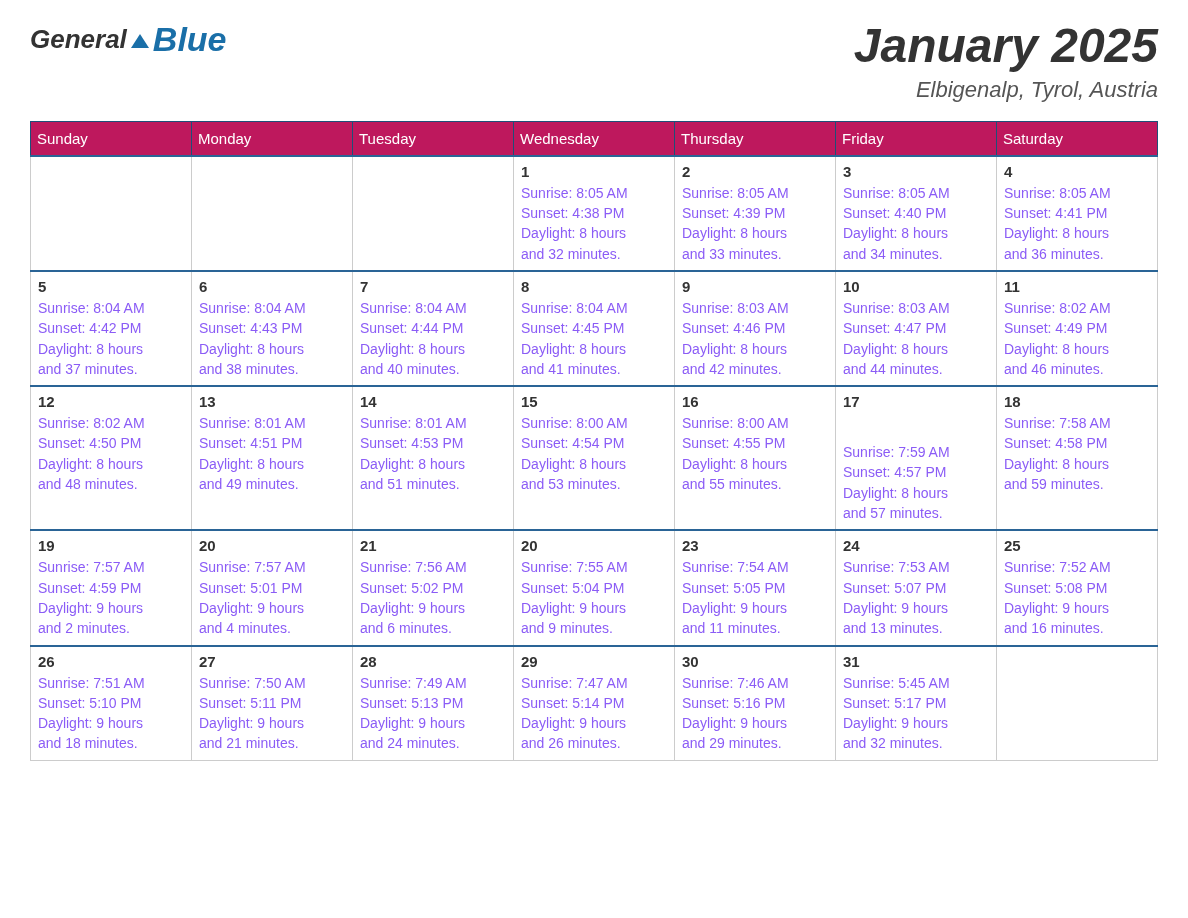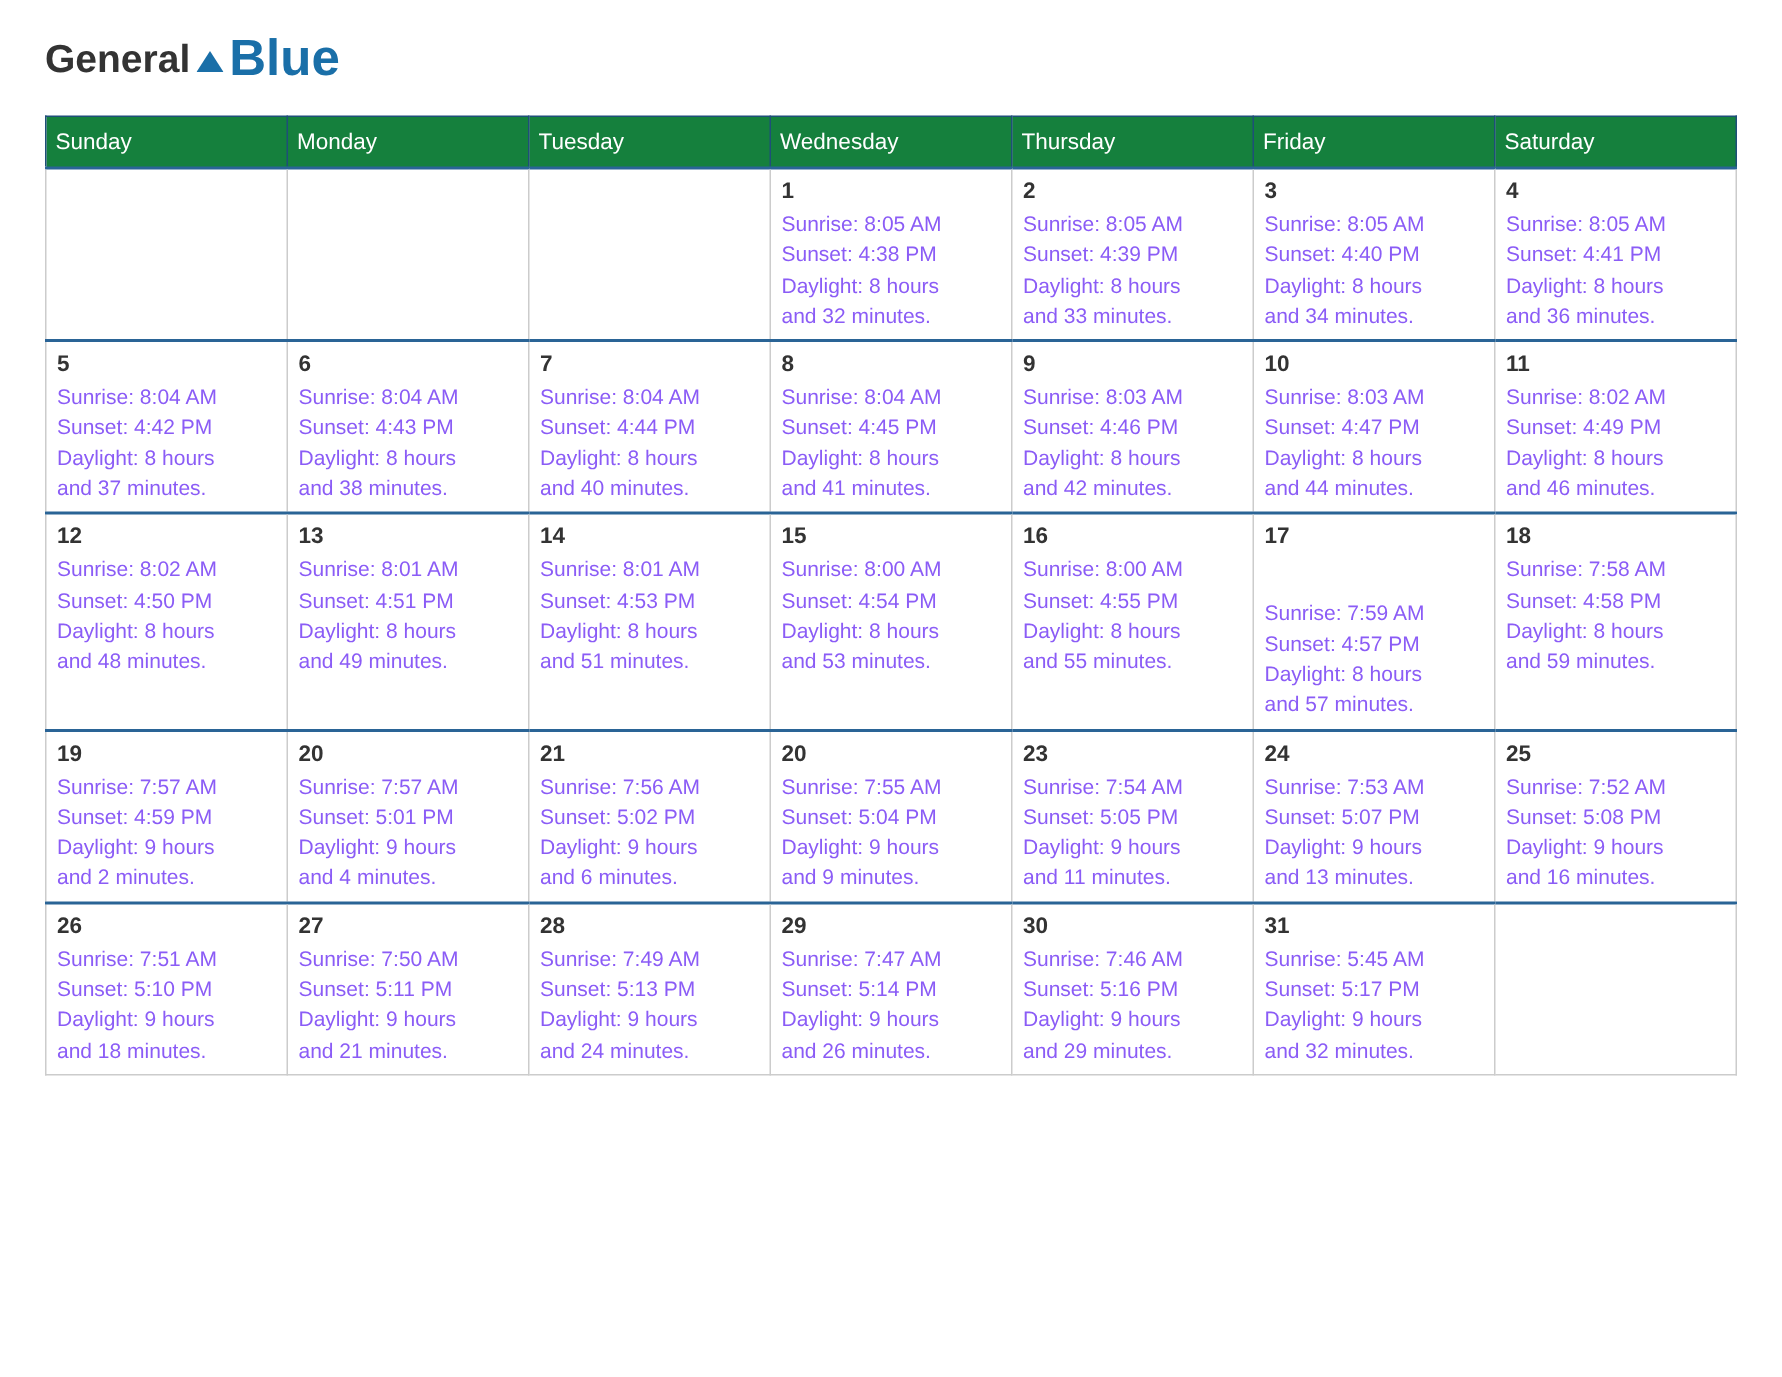--- a/index.html
+++ b/index.html
@@ -9,20 +9,21 @@
       color: #333;
       width: 1188px;
       min-height: 918px;
       padding: 20px 30px;
     }
     .header-area {
       display: flex;
       justify-content: space-between;
       align-items: flex-start;
       margin-bottom: 18px;
+      font-style: italic;
     }
     .logo {
       display: flex;
       align-items: center;
       gap: 4px;
     }
     .title-area {
       text-align: right;
     }
     .calendar-title {
@@ -35,21 +36,21 @@
       font-size: 22px;
       color: #555;
       margin-top: 4px;
     }
     .calendar-table {
       width: 100%;
       border-collapse: collapse;
       font-size: 13px;
     }
     .calendar-table thead tr th {
-      background-color: #15803d;
+      background-color: #be185d;
       color: #fff;
       padding: 8px 6px;
       text-align: left;
       font-size: 15px;
       font-weight: normal;
       border: 1px solid #1e4f78;
     }
     .calendar-table tbody tr td {
       vertical-align: top;
       padding: 6px 7px;
@@ -77,20 +78,24 @@
 </head>
 <body>
 
 <div class="header-area">
   <div class="logo">
     <span style="font-size:26px;font-weight:bold;color:#333;">General</span>
     <svg width="18" height="18" viewBox="0 0 18 18" style="margin-top:2px;">
       <polygon points="9,2 18,16 0,16" fill="#1a6fa8"></polygon>
     </svg>
     <span style="font-size:34px;font-weight:bold;color:#1a6fa8;">Blue</span>
+  </div>
+  <div class="title-area">
+    <div class="calendar-title">January 2025</div>
+    <div class="calendar-subtitle">Elbigenalp, Tyrol, Austria</div>
   </div>
 </div>
 
 <table class="calendar-table">
   <thead>
     <tr>
       <th>Sunday</th>
       <th>Monday</th>
       <th>Tuesday</th>
       <th>Wednesday</th>

